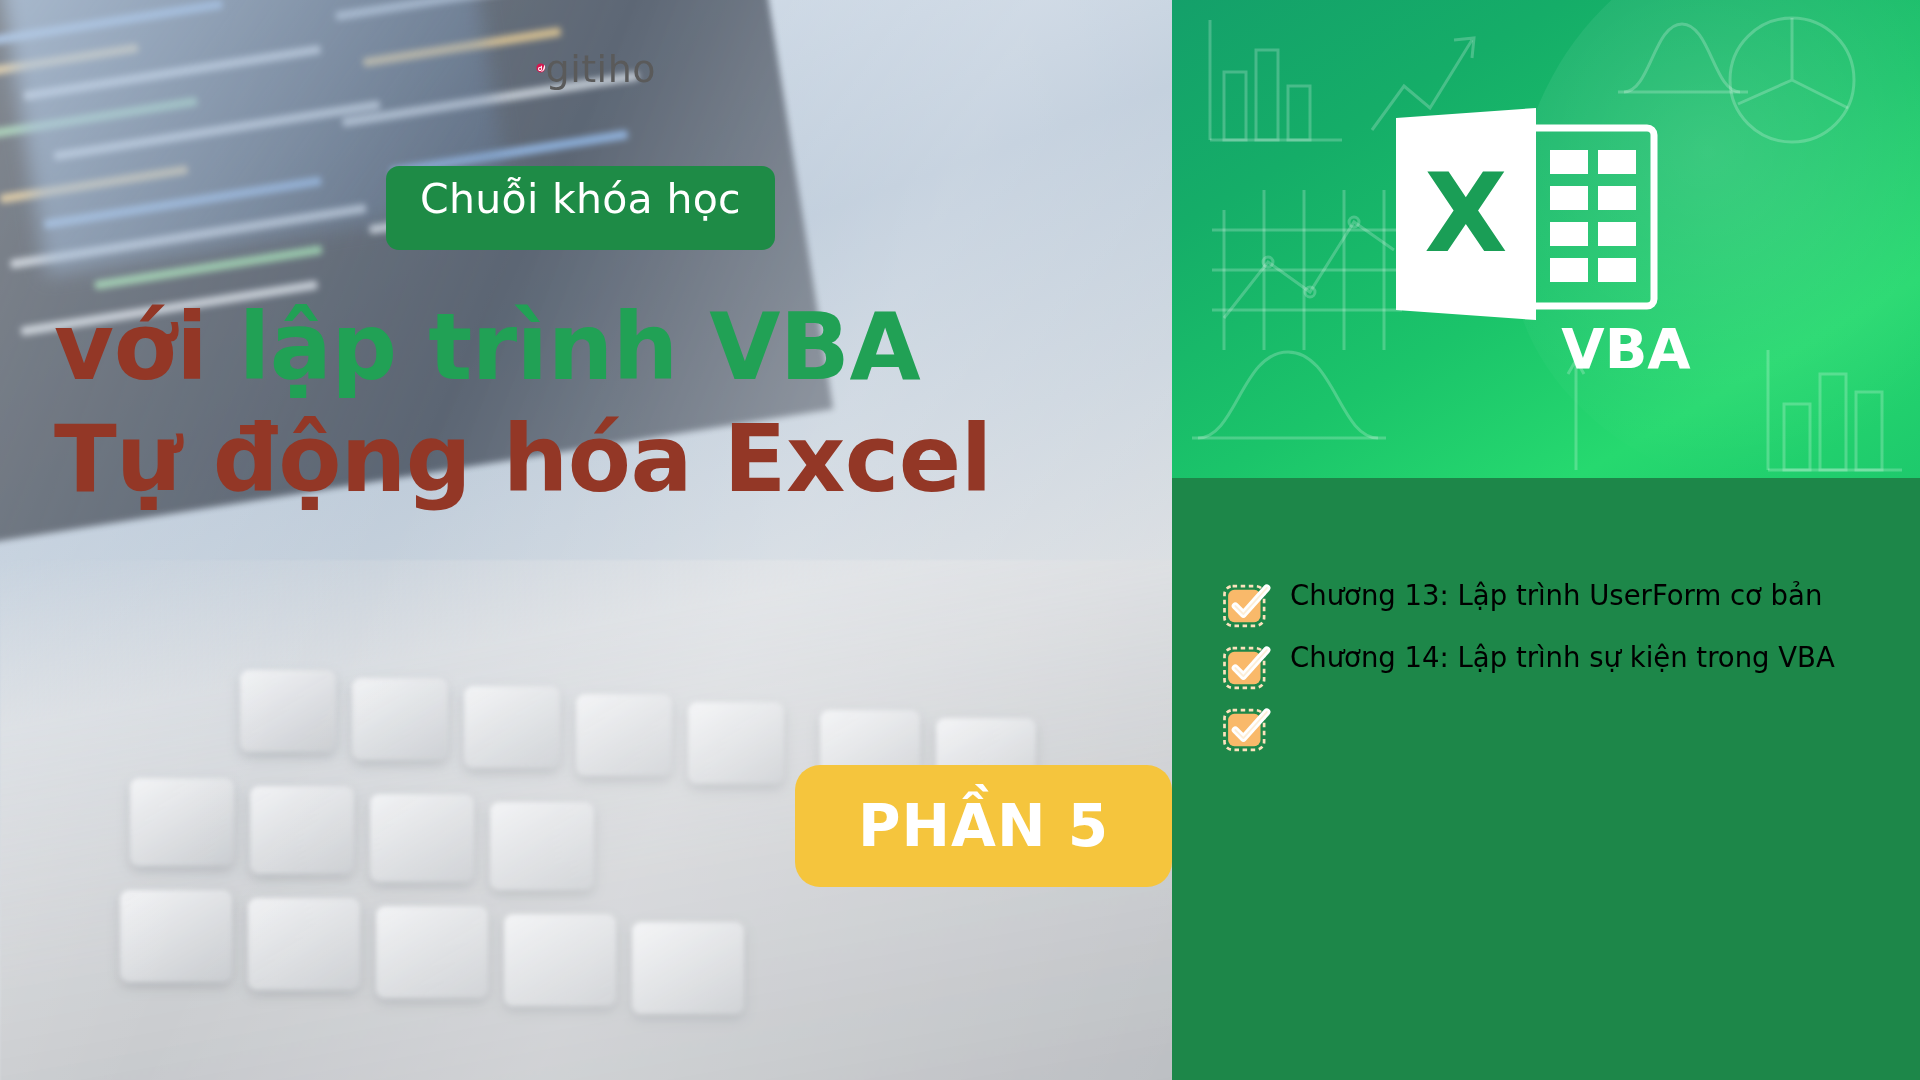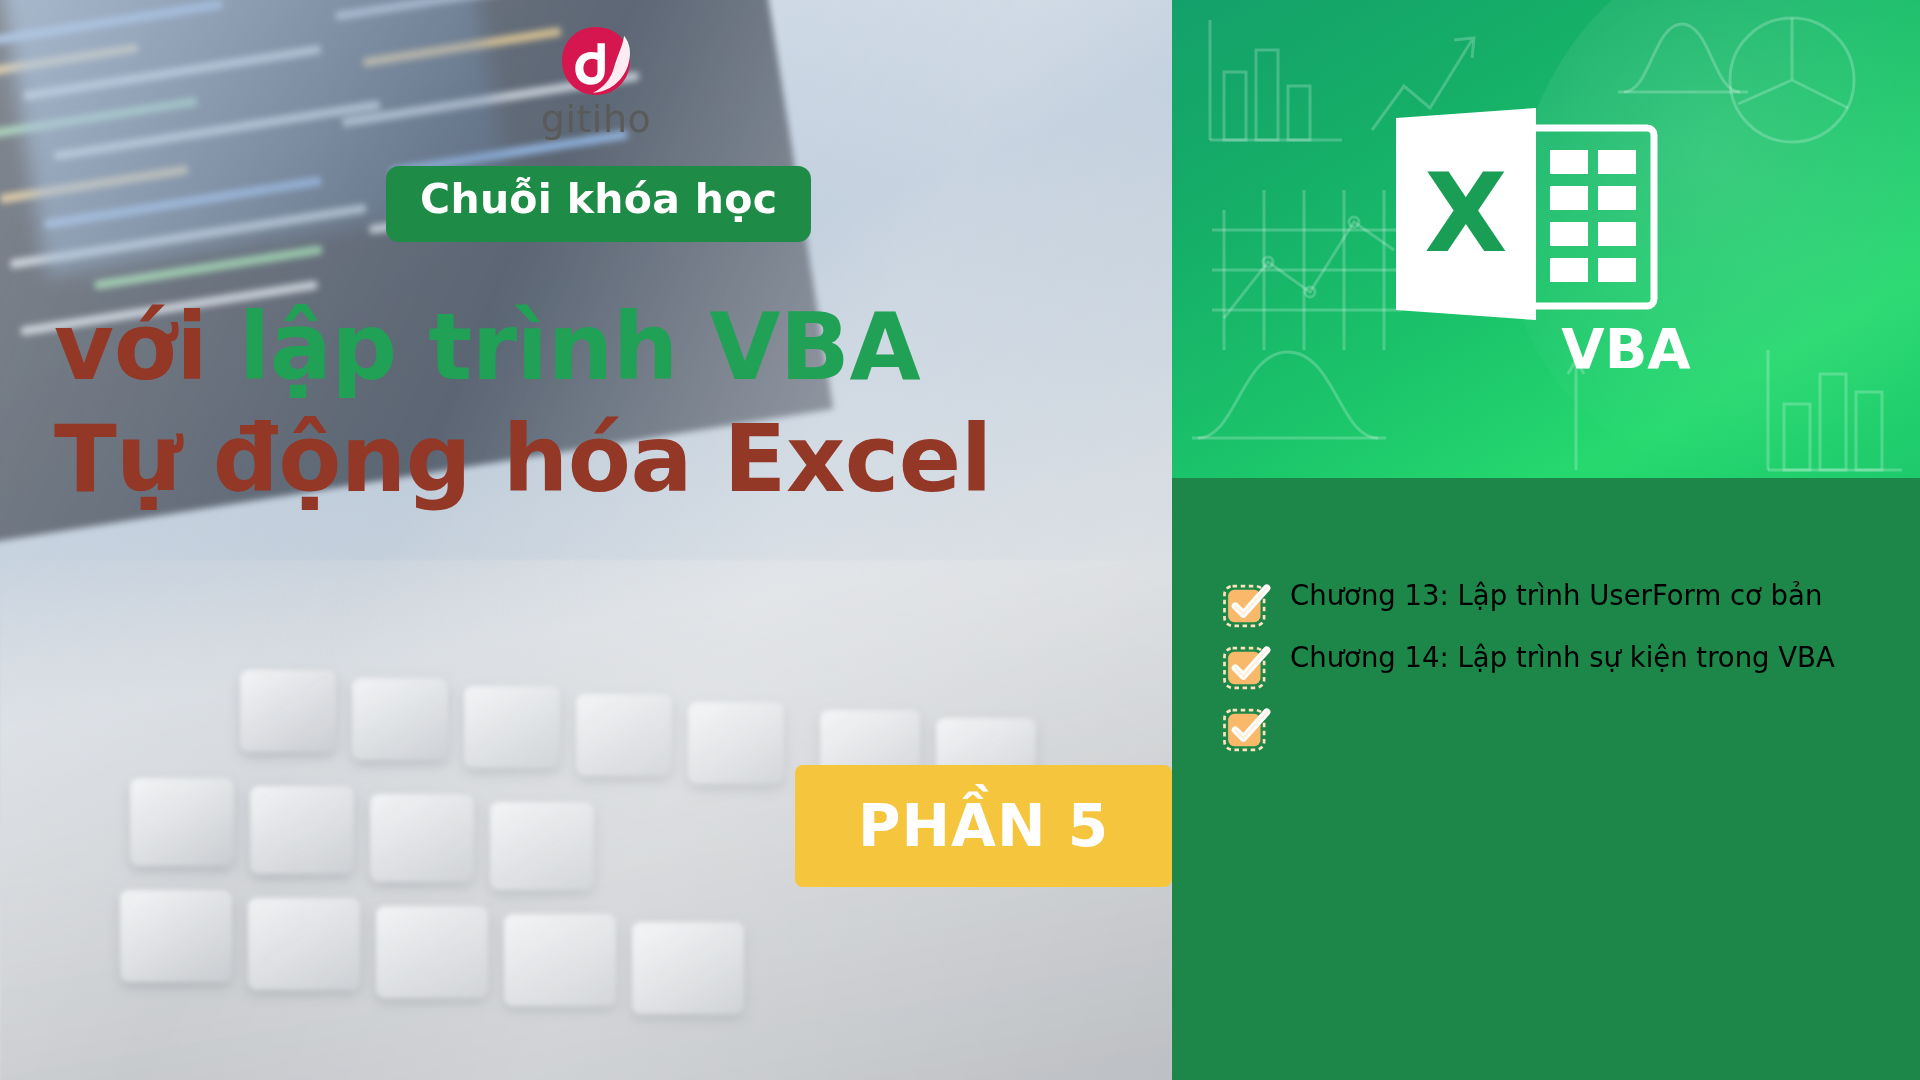--- a/index.html
+++ b/index.html
@@ -48,55 +48,55 @@
     filter:blur(2.2px);
   }
   .photo-sheen{
     position:absolute;inset:0;
     background:linear-gradient(115deg,rgba(255,255,255,.30) 0%,rgba(255,255,255,0) 38%,rgba(255,255,255,.22) 62%,rgba(255,255,255,0) 100%);
     pointer-events:none;
   }
 
   
   .logo-wrap{
-    position:absolute;left:536px;top:24px;width:120px;height:120px;
-    display:flex;flex-direction:column;align-items:center;
+    position:absolute;left:536px;top:8px;width:120px;height:120px;
+    display:flex;flex-direction:row;align-items:center;
   }
   .logo-mark{width:74px;height:74px;}
   .logo-word{
     margin-top:2px;font-size:38px;line-height:38px;color:#5a5a5a;
     font-family:"DejaVu Sans","Liberation Sans",sans-serif;font-weight:400;
     letter-spacing:.5px;
   }
 
   
   .series-badge{
     position:absolute;left:386px;top:166px;
     background:#1e8b46;color:#ffffff;
     border-radius:13px;
-    padding:13px 34px 22px 34px;
-    font-size:41px;font-weight:bold;line-height:1;
+    padding:13px 34px 30px 34px;
+    font-size:41px;font-weight:normal;line-height:1;
     letter-spacing:.3px;
     white-space:nowrap;
   }
 
   
   .title{
     position:absolute;left:54px;top:292px;width:1110px;
     font-size:92px;line-height:1.22;font-weight:bold;
     color:#933726;letter-spacing:-.5px;
   }
   .title .t-line{display:block;white-space:nowrap;}
   .title .green{color:#21a155;}
 
   
   .part-badge{
     position:absolute;left:795px;top:765px;
     width:377px;height:122px;
-    background:#f5c53d;border-radius:8px;
+    background:#f5c53d;border-radius:25px;
     display:flex;align-items:center;justify-content:center;
     color:#ffffff;font-size:58px;font-weight:bold;letter-spacing:1px;
   }
 
   
   .right-top{
     position:absolute;left:1172px;top:0;width:748px;height:478px;
     overflow:hidden;
     background:linear-gradient(150deg,#14a06a 0%,#15ad68 25%,#1bc46a 55%,#26d96f 78%,#1ec96c 100%);
   }

